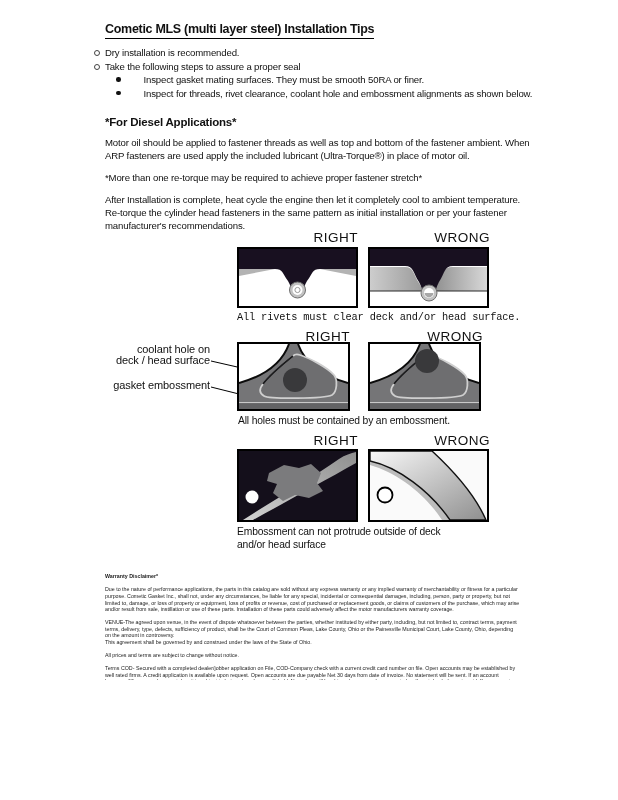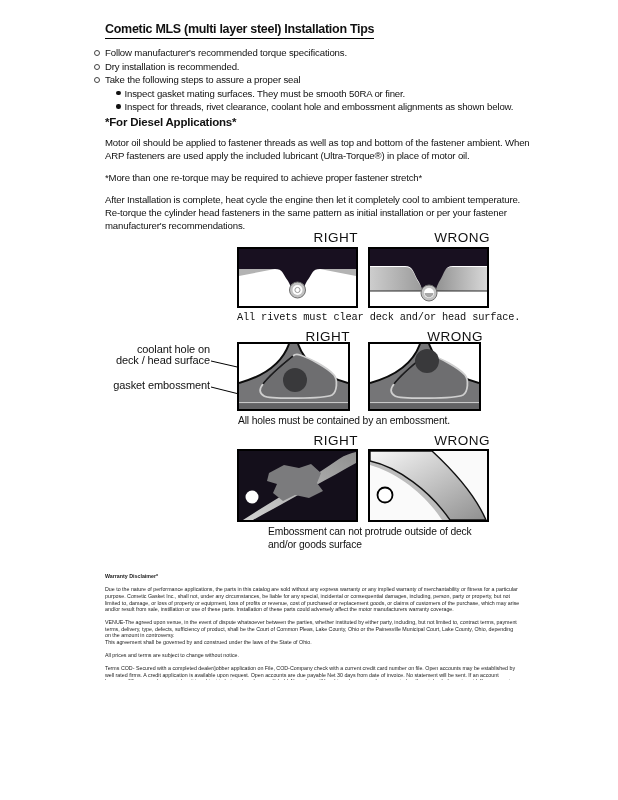--- a/index.html
+++ b/index.html
@@ -6,21 +6,21 @@
   .page {
     position:relative; width:618px; height:680px; background:#ffffff;
     font-family:"Liberation Sans", sans-serif; color:#111; overflow:hidden;
   }
   
   .title { position:absolute; left:105px; top:22px; font-size:12.5px; font-weight:bold; letter-spacing:-0.3px; }
   .title .u { display:inline-block; border-bottom:1.5px solid #000; padding-bottom:2px; }
   
   .bullets { position:absolute; left:94px; top:46px; font-size:9.6px; letter-spacing:-0.15px; }
   .brow { display:flex; align-items:flex-start; height:13.5px; line-height:13.5px; }
-  .brow.sub { margin-left:22px; }
+  .brow.sub { margin-left:22px;gap:19px; }
   .m1 { width:4px; height:4px; border:1px solid #444; border-radius:50%; margin:4px 5px 0 0; flex:0 0 auto; }
   .m2 { width:4.5px; height:4.5px; background:#111; border-radius:50%; margin:4px 4px 0 0; flex:0 0 auto; }
   
   .diesel { position:absolute; left:105px; top:116px; width:432px; font-size:9.6px; line-height:13px; letter-spacing:-0.15px; }
   .diesel .dh { font-size:11.5px; font-weight:bold; letter-spacing:-0.2px; margin:0 0 7px 0; }
   .diesel p { margin:0 0 9px 0; }
   
   .figlabel { position:absolute; font-size:13.5px; letter-spacing:0.5px; text-align:right; color:#111; }
   .figbox { position:absolute; border:2px solid #000; background:#fff; }
   .figbox svg { display:block; }
@@ -44,24 +44,20 @@
 </head>
 <body>
 
 <div class="page">
 
   <div class="title">
     <span class="u">Cometic MLS (multi layer steel) Installation Tips</span>
   </div>
 
   <div class="bullets">
-    <div class="brow">
-      <span class="m1"></span>
-      <span>Follow manufacturer's recommended torque specifications.</span>
-    </div>
     <div class="brow">
       <span class="m1"></span>
       <span>Dry installation is recommended.</span>
     </div>
     <div class="brow">
       <span class="m1"></span>
       <span>Take the following steps to assure a proper seal</span>
     </div>
     <div class="brow sub">
       <span class="m2"></span>
@@ -182,23 +178,23 @@
           <stop offset="0" stop-color="#f8f8f8"></stop>
             <stop offset="1" stop-color="#8f8f8f"></stop>
         </linearGradient>
       </defs>
       <rect width="117" height="69" fill="#fafafa"></rect>
       <path d="M85 69 C65 42 35 18 4 8 L0 8 L0 14 C28 22 56 44 72 69 Z" fill="#bdbdbd"></path>
       <path d="M0 0 H62 C88 24 106 46 116 69 H80 C60 40 28 16 0 10 Z" fill="url(#bandGrad2)" stroke="#111111" stroke-width="1.4"></path>
       <circle cx="15" cy="44" r="7.5" fill="#ffffff" stroke="#000000" stroke-width="1.8"></circle>
     </svg>
   </div>
-  <div class="figcap" style="left:237px; top:526px;margin-left:31px;">
+  <div class="figcap" style="left:237px; top:526px;">
     <div>Embossment can not protrude outside of deck</div>
-    <div>and/or goods surface</div>
+    <div>and/or head surface</div>
   </div>
 
   <div class="disclaimer">
     <div class="d-head">Warranty Disclaimer*</div>
     <p>Due to the nature of performance applications, the parts in this catalog are sold without any express warranty or any implied warranty of merchantability or fitness for a particular purpose.  Cometic Gasket Inc., shall not, under any circumstances, be liable for any special, incidental or consequential damages, including, person, party or property, but not limited to, damage, or loss of property or equipment, loss of profits or revenue, cost of purchased or replacement goods, or claims of customers of the purchase, which may arise and/or result from sale, instillation or use of these parts.  Installation of these parts could adversely affect the motor manufacturers warranty coverage.</p>
     <p class="nogap">VENUE-The agreed upon venue, in the event of dispute whatsoever between the parties, whether instituted by either party, including, but not limited to, contract terms, payment terms, delivery, type, defects, sufficiency of product, shall be the Court of Common Pleas, Lake County, Ohio or the Painesville Municipal Court, Lake County, Ohio, depending on the amount in controversy.</p>
     <p>This agreement shall be governed by and construed under the laws of the State of Ohio.</p>
     <p>All prices and terms are subject to change without notice.</p>
     <p>Terms COD- Secured with a completed dealer/jobber application on File, COD-Company check with a current credit card number on file.  Open accounts may be established by well rated firms.  A credit application is available upon request.  Open accounts are due payable Net 30 days from date of invoice.  No statement will be sent.  If an account becomes 60 or more days past due, it is subject to being placed on credit hold.  No orders will be shipped or new orders accepted until past due balance is paid.  If an account becomes 90 or more days past due, it is subject to being placed for collections.  All costs of collection are the responsibility of the customer, including attorney fees, court costs, and other expenses of litigation.</p>
     <p>Returns- Authorized (RGA) must be obtained in advance on all returns.  A packing slip or invoice number must accompany the merchandise.  No returns after 30 days from invoice date.  All returns are subject to a 25% restocking charge.  All custom designed and custom manufactured gaskets are non-returnable.</p>

